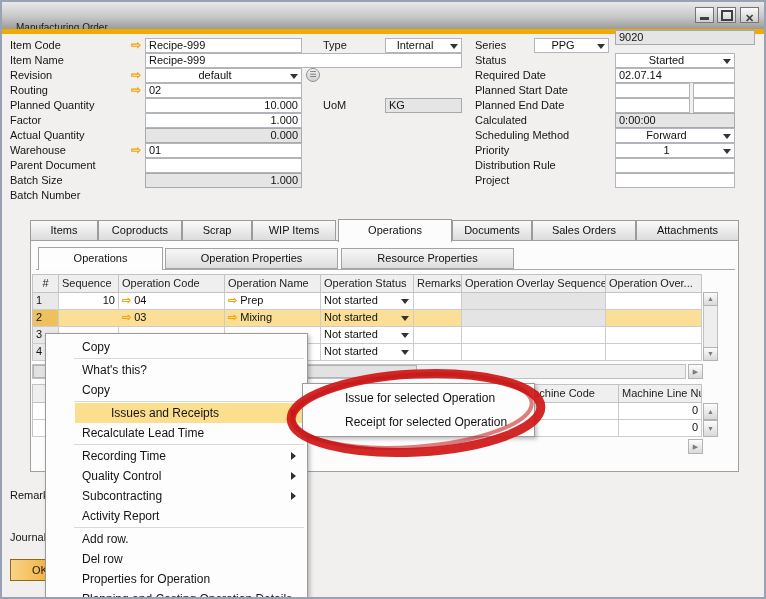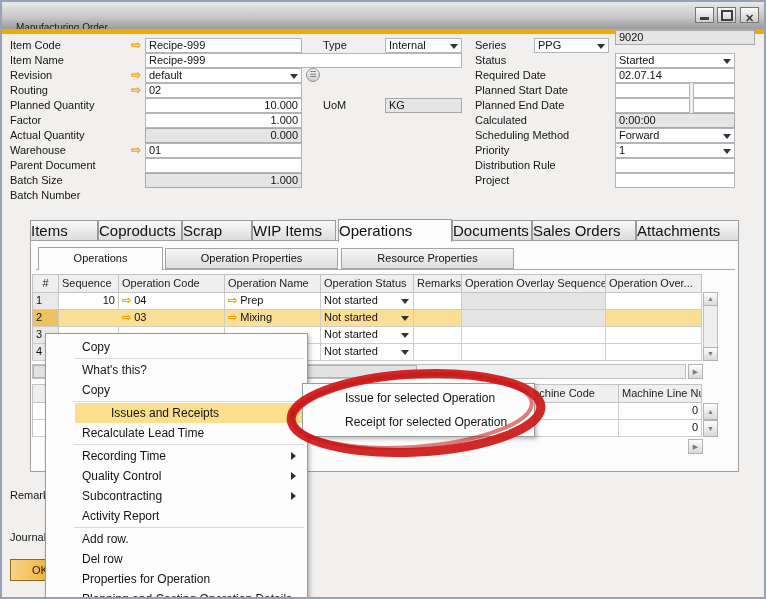--- a/index.html
+++ b/index.html
@@ -15,30 +15,30 @@
   .g-max{display:block;width:8px;height:7px;border:2px solid #3f3f3f;margin:2px auto 0;}
   .g-close{font-size:11px;font-weight:bold;color:#3f3f3f;line-height:14px;}
   .accent{position:absolute;left:0;top:27px;width:762px;height:5px;background:#f0ab00;}
   
   .lbl{position:absolute;left:8px;height:15px;font-size:11px;line-height:15px;color:#141414;white-space:nowrap;}
   .rlbl{position:absolute;left:473px;height:15px;font-size:11px;line-height:15px;color:#141414;white-space:nowrap;}
   .fld{position:absolute;height:15px;box-sizing:border-box;background:#fff;border:1px solid #b2b6ba;
        font-size:11px;line-height:13px;padding:0 3px;white-space:nowrap;overflow:hidden;color:#111;}
   .fld.ro{background:#e5e5e5;border-color:#a9a9a9;}
   .fld.num{text-align:right;}
-  .ddwrap{padding-right:20px;}
+  .ddwrap{padding-right:20px;text-align:center;}
   .ddarr{position:absolute;right:3px;top:5px;width:0;height:0;border:4px solid transparent;border-top:5px solid #333;}
   .linkarr{position:absolute;left:129px;width:14px;height:15px;font-size:12px;line-height:15px;
            color:#f0a30a;font-weight:bold;}
   .circle-icon{position:absolute;left:304px;width:14px;height:14px;border-radius:50%;
                border:1px solid #8f8f8f;background:linear-gradient(#f4f4f4,#cfcfcf);box-sizing:border-box;
                font-size:8px;line-height:12px;text-align:center;color:#666;}
   
   .tab{position:absolute;top:218px;height:21px;box-sizing:border-box;border:1px solid #9b9b9b;
-       background:linear-gradient(#fafafa,#dcdcdc);font-size:15px;line-height:19px;color:#111;}
+       background:linear-gradient(#fafafa,#dcdcdc);font-size:11px;text-align:center;line-height:19px;color:#111;}
   .tab.active{top:217px;height:23px;background:#fcfcfc;border-bottom:none;z-index:3;line-height:21px;}
   .panel{position:absolute;left:28px;top:238px;width:709px;height:232px;background:#fcfcfc;
          border:1px solid #a0a0a0;box-sizing:border-box;z-index:1;}
   .subtab{position:absolute;height:21px;box-sizing:border-box;border:1px solid #a3a3a3;
           background:linear-gradient(#f7f7f7,#dedede);font-size:11px;text-align:center;line-height:19px;z-index:2;color:#111;}
   .subtab.active{top:245px;height:23px;background:#fdfdfd;border-bottom:none;line-height:21px;}
   .subtabline{position:absolute;left:34px;top:267px;width:699px;height:1px;background:#a9a9a9;z-index:1;}
   
   .hc{position:absolute;height:19px;box-sizing:border-box;background:#efefef;
       border:1px solid #c3c3c3;border-left:none;font-size:11px;line-height:17px;padding:0 3px;

